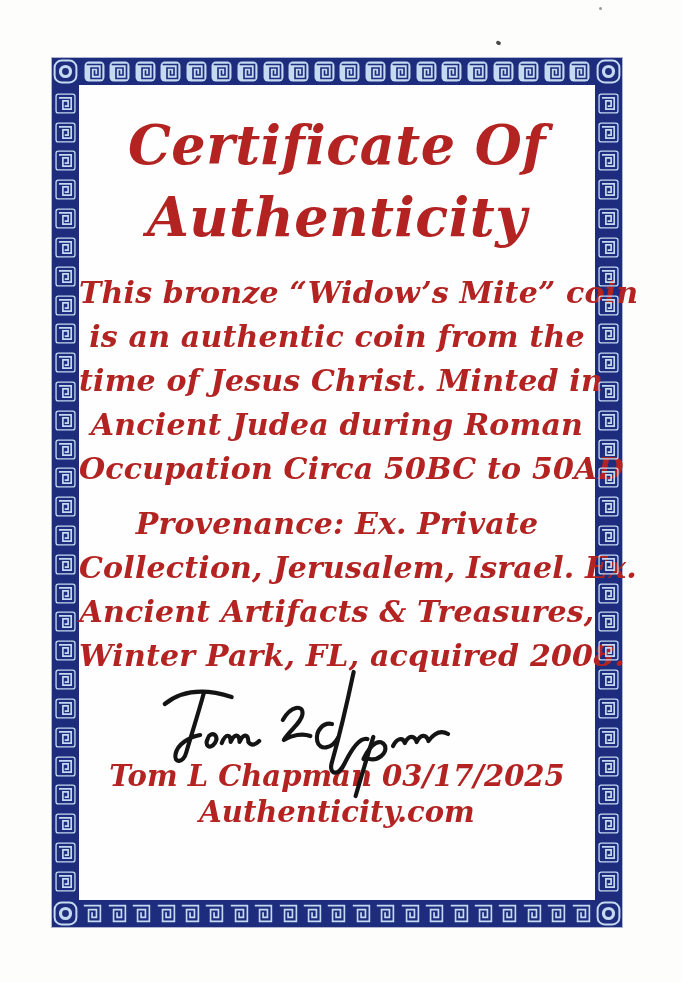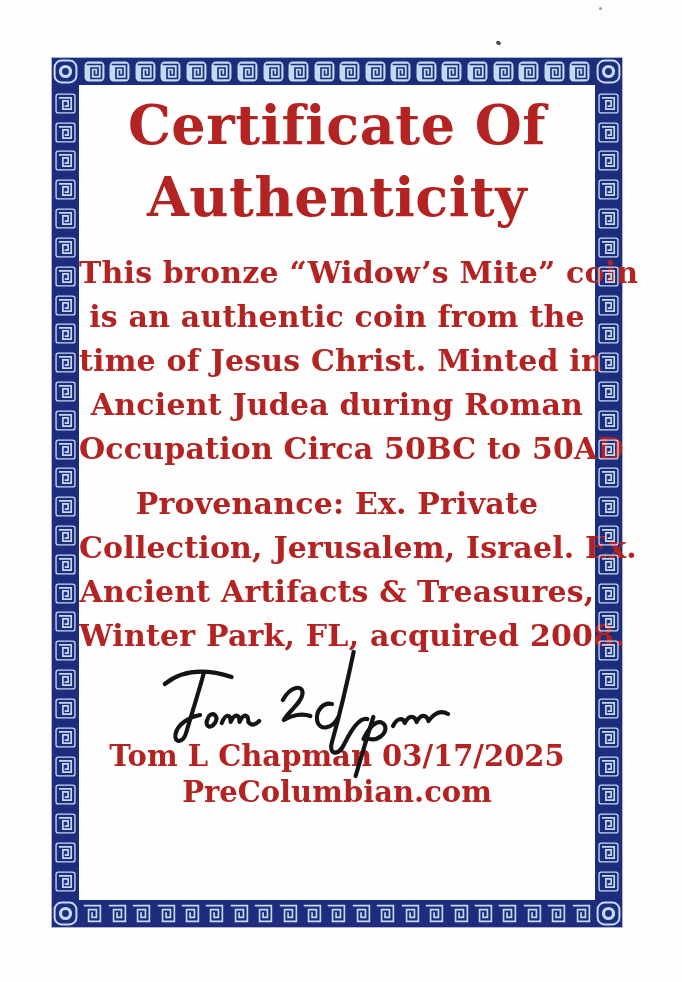--- a/index.html
+++ b/index.html
@@ -50,22 +50,22 @@
 
   .tile-fill{fill:var(--light);}
   .stroke-navy{stroke:var(--navy);fill:none;stroke-width:1.9;stroke-linecap:square;}
   .stroke-light{stroke:var(--light);fill:none;stroke-width:1.9;stroke-linecap:square;}
   .stroke-light-thin{stroke:var(--light);fill:none;stroke-width:1.5;}
 
   
   .content{
     position:absolute;inset:27px;background:var(--paper);
     text-align:center;color:var(--red);
-    font-weight:bold;
-    padding-top:0;
+    font-style:italic;font-weight:bold;
+    padding-top:20px;
   }
   .title{
     font-size:54px;line-height:72px;margin-top:4px;
     white-space:pre;letter-spacing:.5px;
   }
   .body-text{
     font-size:30px;line-height:44px;margin-top:18px;
     white-space:pre;letter-spacing:.2px;
   }
   .provenance{margin-top:11px;}
@@ -621,17 +621,17 @@
           <path d="M208 8 C202 36 194 70 186 98 C182 110 192 114 199 99 C206 85 214 73 222 75"></path>
 
           <path d="M228 73 C222 92 216 112 210 132"></path>
           <path d="M218 95 C226 78 236 74 240 82 C242 90 232 97 224 95"></path>
 
           <path d="M248 82 C252 74 258 73 260 79 C264 71 270 71 272 78 C276 70 282 70 284 77 C290 69 297 66 304 70"></path>
         </svg>
       </div>
 
       <div class="signer">Tom L Chapman 03/17/2025</div>
-      <div class="website">PreColumbian.com</div>
+      <div class="website">Authenticity.com</div>
 
     </div>
   </div>
 </div>
 
 </body></html>

